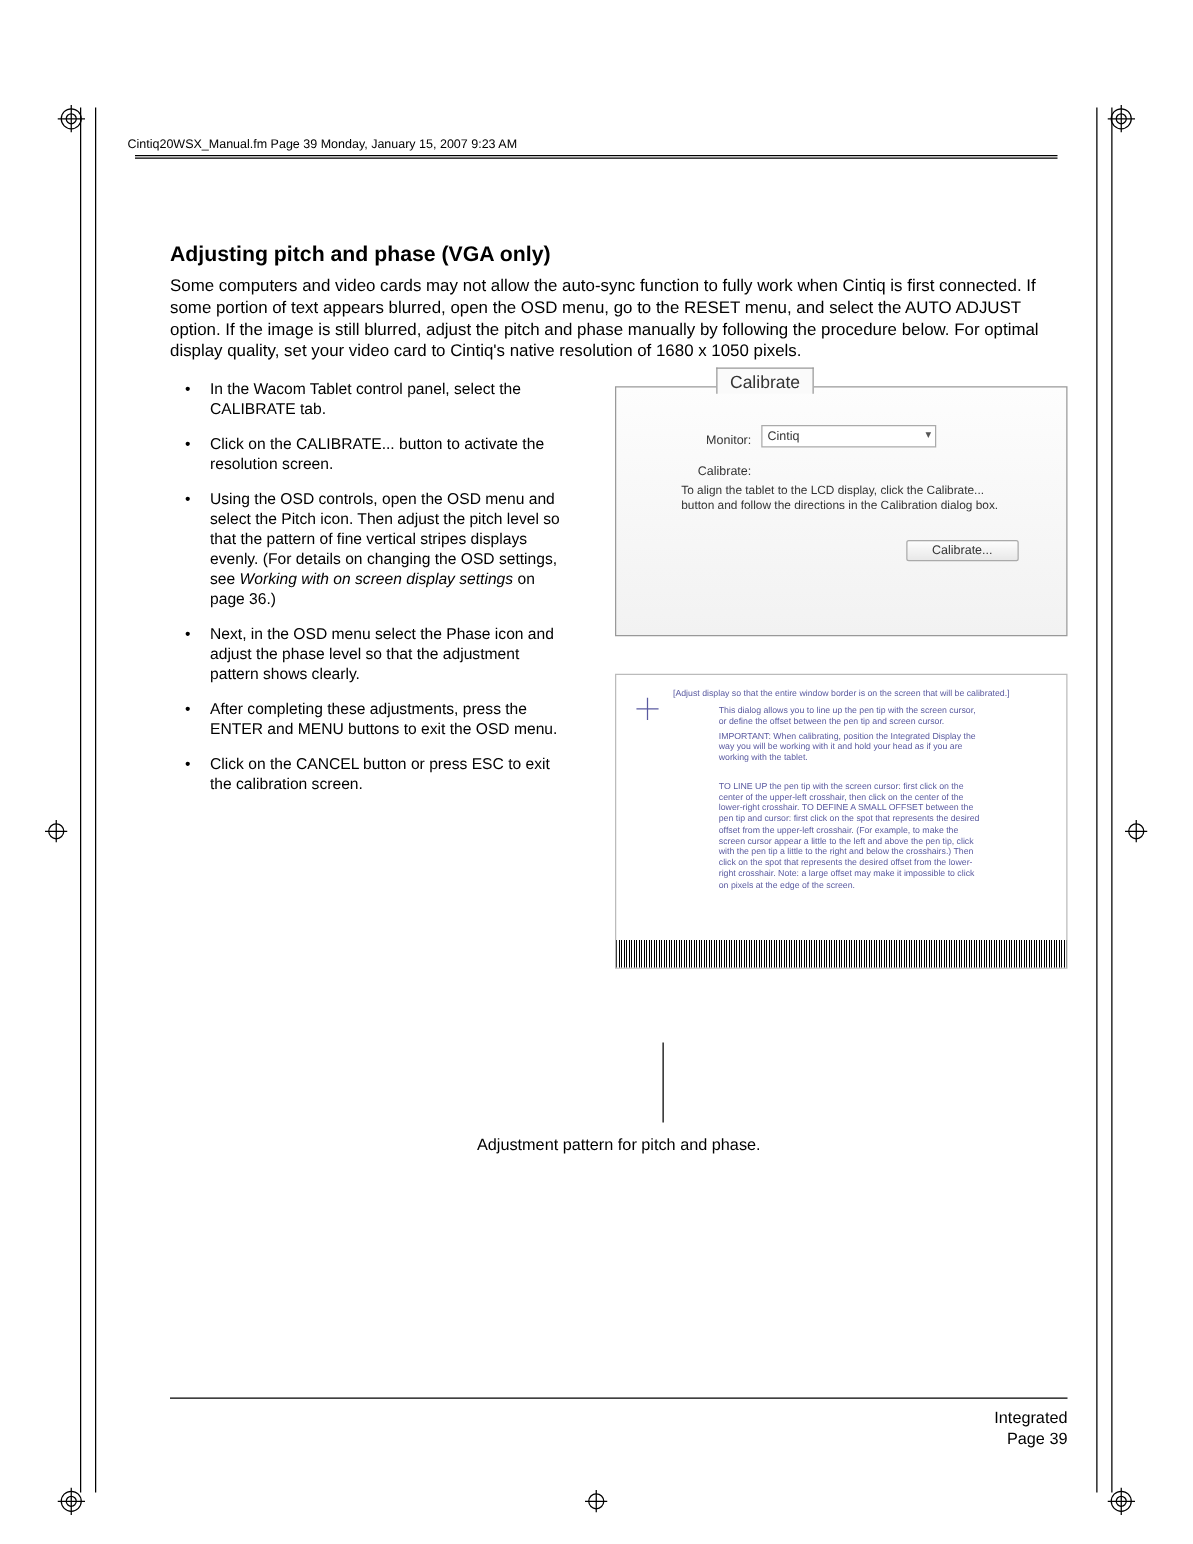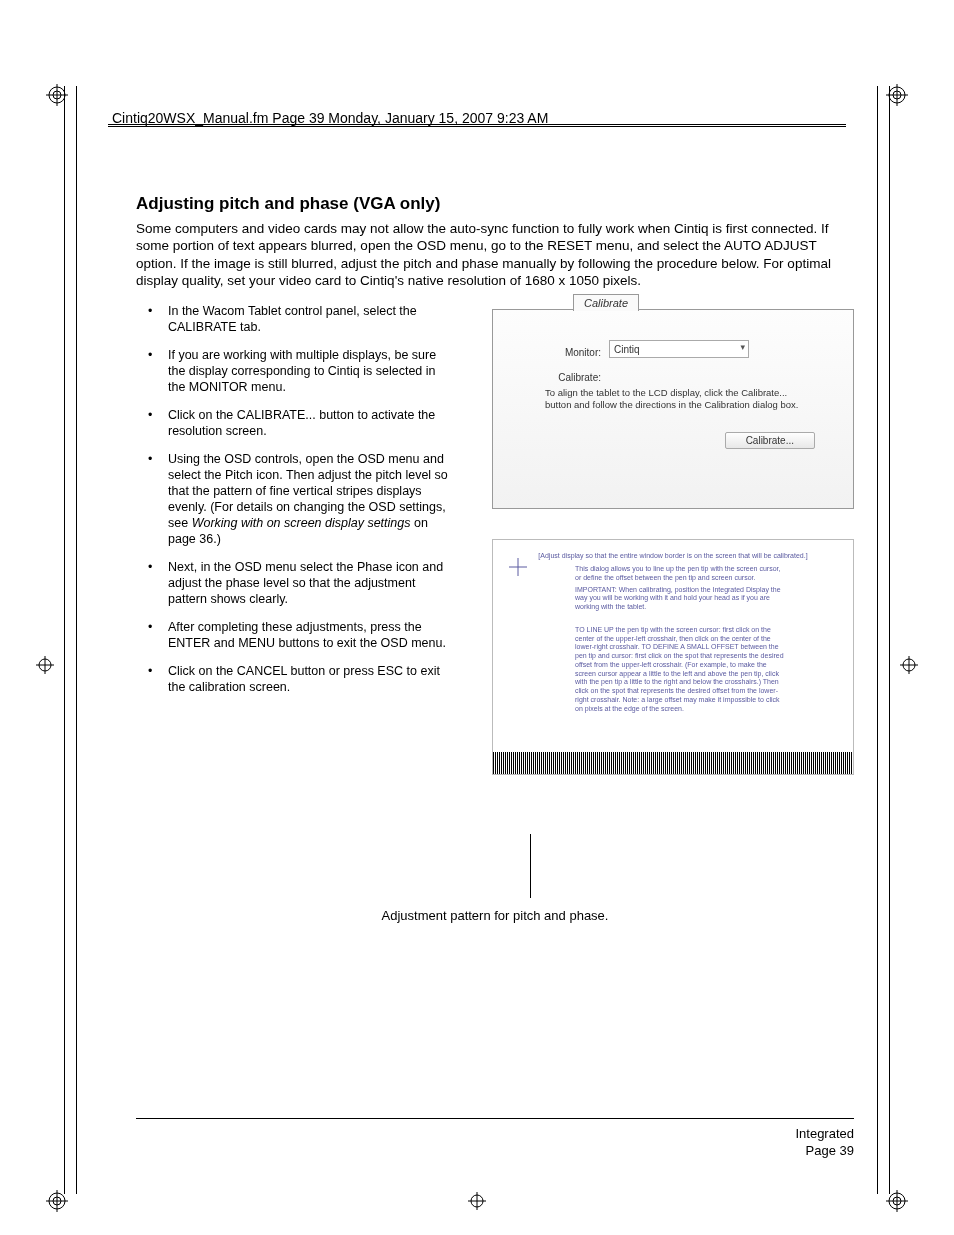--- a/index.html
+++ b/index.html
@@ -28,22 +28,22 @@
   .tlv4 { right: 76px; top: 86px; height: 1108px; }
   .header-line {
     position: absolute;
     left: 108px; right: 108px; top: 124px;
     border-top: 1px solid #000;
     border-bottom: 1px solid #000;
     height: 1px;
   }
   .header-text {
     position: absolute;
-    left: 112px; top: 110px;
-    font-size: 14px;
+    left: 102px; top: 110px;
+    font-size: 10px;
   }
   .content {
     position: absolute;
     left: 136px; right: 100px; top: 194px;
   }
   h2 {
     font-size: 17px;
     font-weight: bold;
     margin: 0 0 6px 0;
   }
@@ -87,22 +87,21 @@
     position: relative;
     height: 198px;
   }
   .tab {
     position: absolute;
     top: -16px; left: 80px;
     border: 1px solid #999;
     border-bottom: none;
     background: #fafafa;
     padding: 2px 10px;
-    font-size: 11px;
-    font-style: italic;
+    font-size: 14px;
   }
   .panel1-inner { padding: 30px 38px 12px 52px; }
   .row { display: flex; align-items: flex-end; margin-bottom: 14px; }
   .lbl { width: 56px; text-align: right; margin-right: 8px; font-size: 10px; }
   .dropdown {
     border: 1px solid #aaa;
     background: #fff;
     width: 130px; height: 16px;
     display: flex; align-items: center;
     padding: 0 4px;
@@ -226,21 +225,20 @@
 <div class="header-line"></div>
 
 <div class="content">
   <h2>Adjusting pitch and phase (VGA only)</h2>
   <div class="intro">Some computers and video cards may not allow the auto-sync function to fully work when Cintiq is first connected.  If some portion of text appears blurred, open the OSD menu, go to the RESET menu, and select the AUTO ADJUST option.  If the image is still blurred, adjust the pitch and phase manually by following the procedure below.  For optimal display quality, set your video card to Cintiq's native resolution of 1680 x 1050 pixels.</div>
 
   <div class="cols">
     <div class="col-left">
       <ul class="bullets">
         <li>In the Wacom Tablet control panel, select the CALIBRATE tab.</li>
-        <li>If you are working with multiple displays, be sure the display corresponding to Cintiq is selected in the MONITOR menu.</li>
         <li>Click on the CALIBRATE... button to activate the resolution screen.</li>
         <li>
           <span>Using the OSD controls, open the OSD menu and select the Pitch icon.  Then adjust the pitch level so that the pattern of fine vertical stripes displays evenly.  (For details on changing the OSD settings, see </span><span class="italic">Working with on screen display settings</span><span> on page 36.)</span>
         </li>
         <li>Next, in the OSD menu select the Phase icon and adjust the phase level so that the adjustment pattern shows clearly.</li>
         <li>After completing these adjustments, press the ENTER and MENU buttons to exit the OSD menu.</li>
         <li>Click on the CANCEL button or press ESC to exit the calibration screen.</li>
       </ul>
     </div>
 

